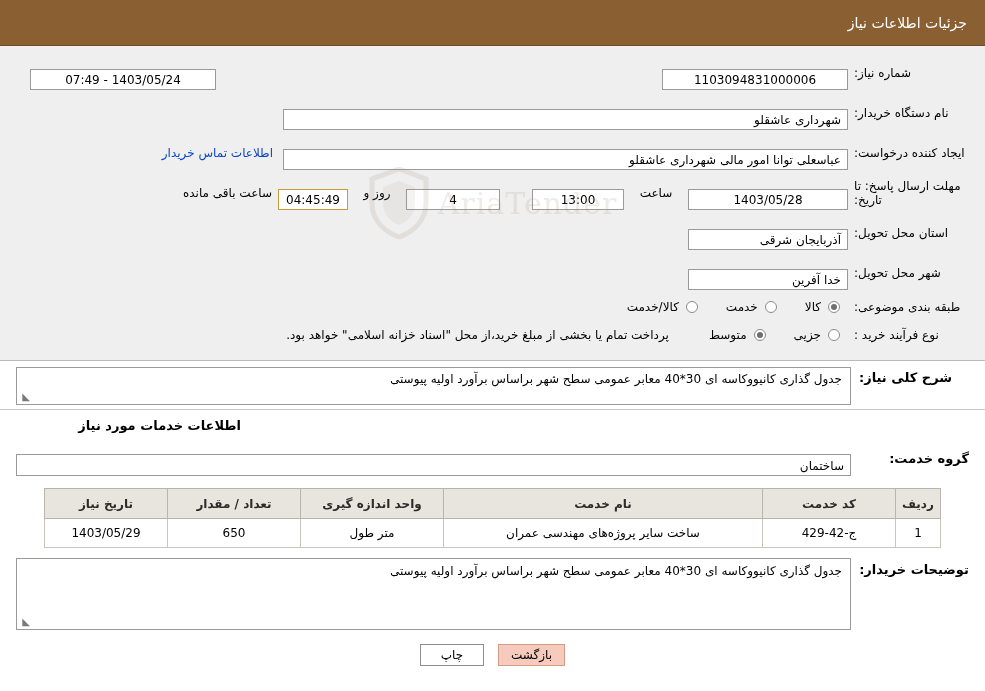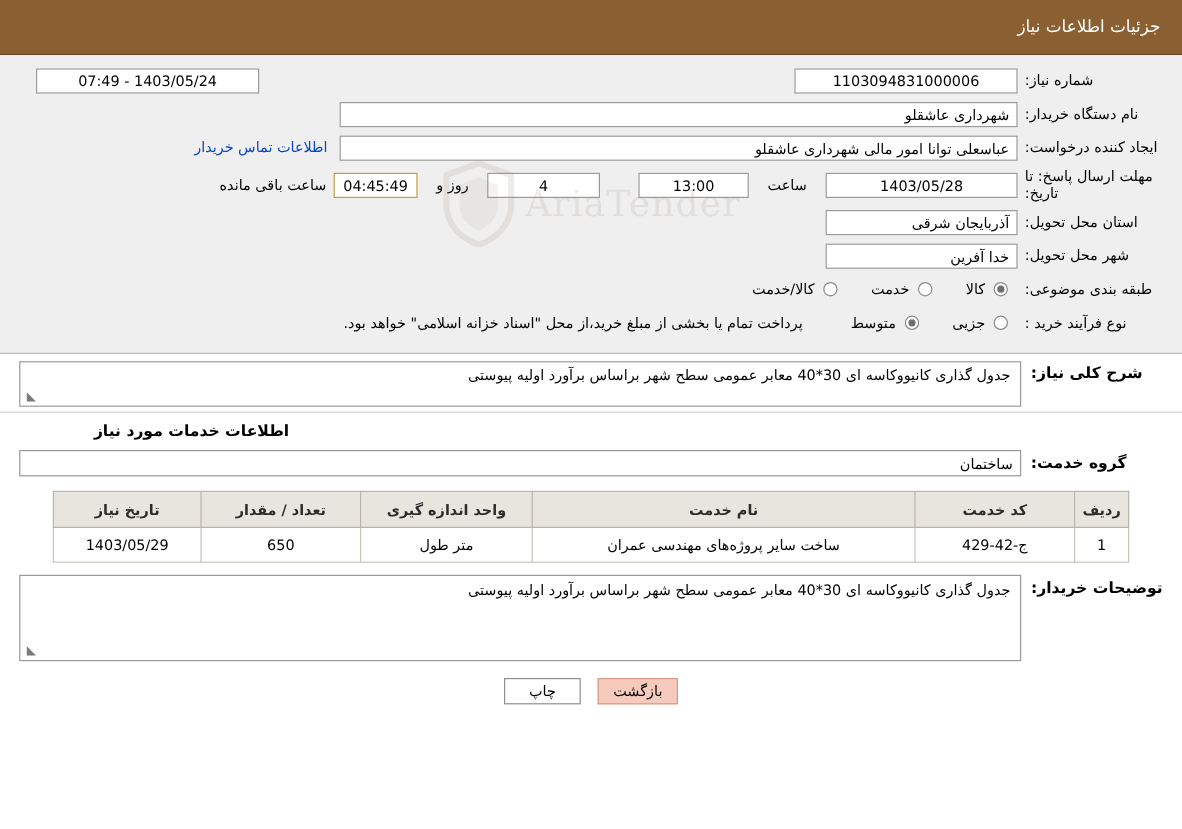--- a/index.html
+++ b/index.html
@@ -70,20 +70,21 @@
     border: 1px solid #9a9a9a;
     height: 21px;
     line-height: 21px;
     font-size: 12px;
     padding: 0 6px;
     box-sizing: border-box;
     text-align: center;
     color: #000;
     overflow: hidden;
     white-space: nowrap;
+    margin-top: 13px;
   }
   .fld.rt { text-align: right; }
 
   .gap { flex: 1 1 auto; }
 
   
   .radio {
     width: 12px;
     height: 12px;
     border-radius: 50%;
@@ -196,21 +197,21 @@
   .group-row {
     display: flex;
     align-items: center;
     padding: 2px 16px 8px 16px;
   }
   .group-label {
     font-size: 13px;
     font-weight: bold;
     width: 110px;
     flex: 0 0 110px;
-    text-align: left;
+    text-align: right;
     padding-left: 8px;
   }
 
   
   .table-wrap {
     padding: 4px 44px 6px 44px;
   }
   table.grid {
     width: 100%;
     border-collapse: collapse;

